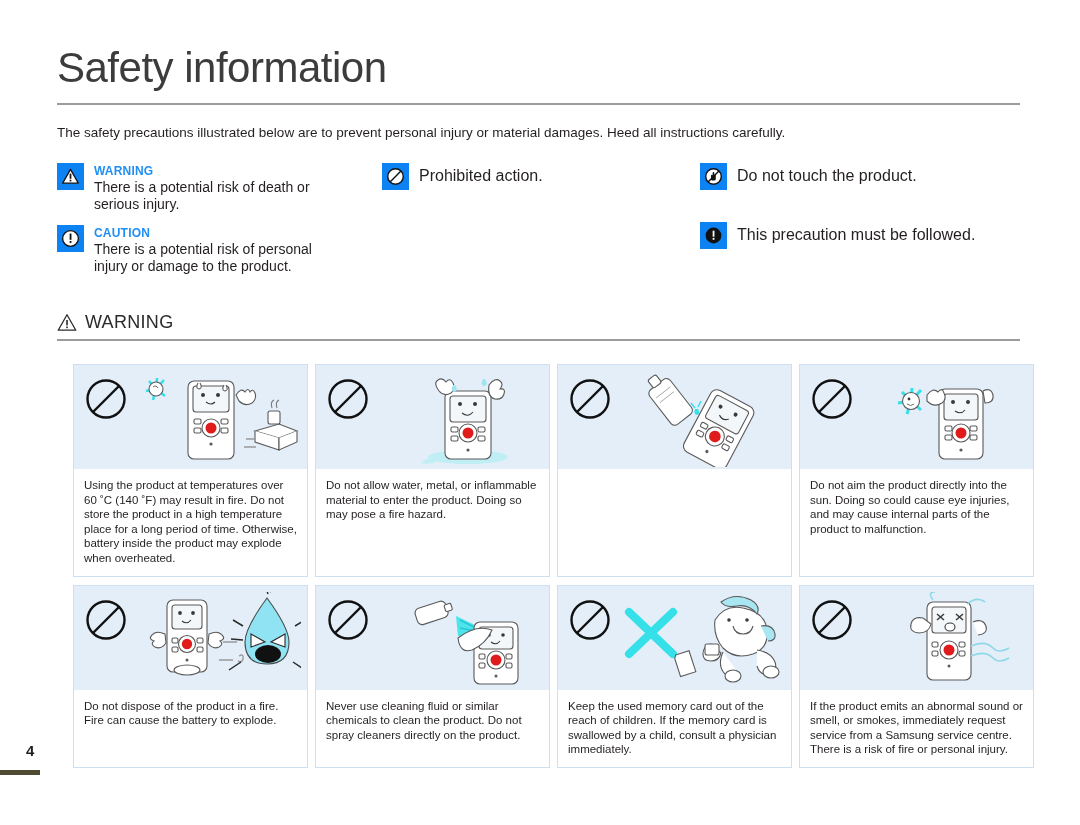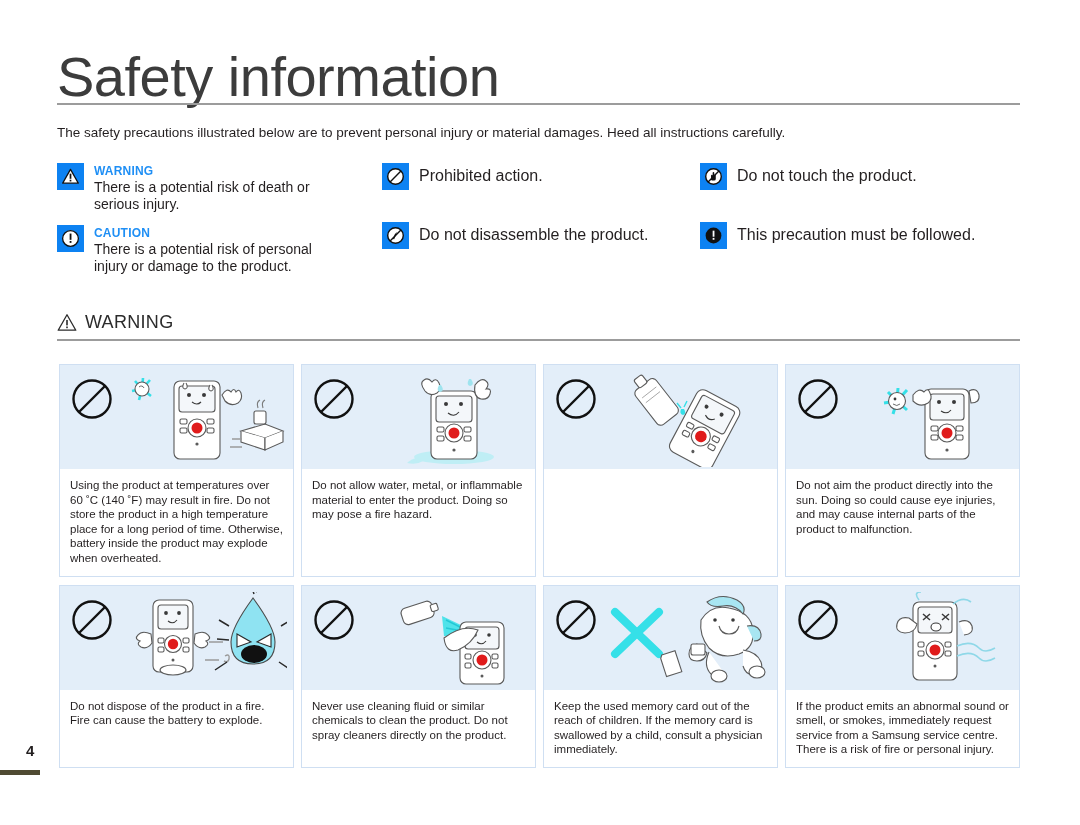--- a/index.html
+++ b/index.html
@@ -17,21 +17,21 @@
     position: relative;
     width: 1080px;
     height: 825px;
   }
 
   
   .page-title {
     position: absolute;
     left: 57px;
     top: 44px;
-    font-size: 56px;
+    font-size: 42px;
     font-weight: 300;
     letter-spacing: -0.5px;
     color: #3c3c3c;
     font-family: "Liberation Sans", sans-serif;
   }
   .title-rule {
     position: absolute;
     left: 57px;
     top: 103px;
     width: 963px;
@@ -121,21 +121,21 @@
   }
   .section-rule {
     width: 963px;
     height: 1.5px;
     background: #9c9c9c;
   }
 
   
   .grid {
     position: absolute;
-    left: 59px;
+    left: 73px;
     top: 364px;
     width: 961px;
     display: grid;
     grid-template-columns: repeat(4, 1fr);
     gap: 8px 7px;
   }
   .card {
     border: 1px solid #cfdff2;
     background: #ffffff;
     display: flex;
@@ -233,30 +233,20 @@
       <div class="legend-row">
         <div class="legend-icon">
           <svg width="19" height="19" viewBox="0 0 20 20">
             <circle cx="10" cy="10" r="8.2" fill="#ffffff" stroke="#111111" stroke-width="1.5"></circle>
             <line x1="4.3" y1="15.7" x2="15.7" y2="4.3" stroke="#111111" stroke-width="1.5"></line>
           </svg>
         </div>
         <div class="legend-plain">Prohibited action.</div>
       </div>
 
-      <div class="legend-row">
-        <div class="legend-icon">
-          <svg width="19" height="19" viewBox="0 0 20 20">
-            <circle cx="10" cy="10" r="8.2" fill="#ffffff" stroke="#111111" stroke-width="1.5"></circle>
-            <path d="M11.6 6.2 L9.4 8.4 L7.3 13.6 L8.6 13.9 L10.6 9.1 Z" fill="#111111"></path>
-            <line x1="4.3" y1="15.7" x2="15.7" y2="4.3" stroke="#111111" stroke-width="1.5"></line>
-          </svg>
-        </div>
-        <div class="legend-plain">Do not disassemble the product.</div>
-      </div>
     </div>
 
     <div class="legend-col c3">
       <div class="legend-row">
         <div class="legend-icon">
           <svg width="19" height="19" viewBox="0 0 20 20">
             <circle cx="10" cy="10" r="8.2" fill="#ffffff" stroke="#111111" stroke-width="1.5"></circle>
             <path d="M7.4 13.8 L7.4 9.2 Q7.4 8.2 8.3 8.2 Q9.1 8.2 9.1 9.2 L9.1 6.3 Q9.1 5.3 10 5.3 Q10.8 5.3 10.8 6.3 L10.8 8.9 Q10.8 7.9 11.6 7.9 Q12.4 7.9 12.4 8.9 L12.4 12.6 Q12.4 14.2 10.6 14.2 L8.6 14.2 Z" fill="#111111"></path>
             <line x1="4.3" y1="15.7" x2="15.7" y2="4.3" stroke="#111111" stroke-width="1.5"></line>
           </svg>

